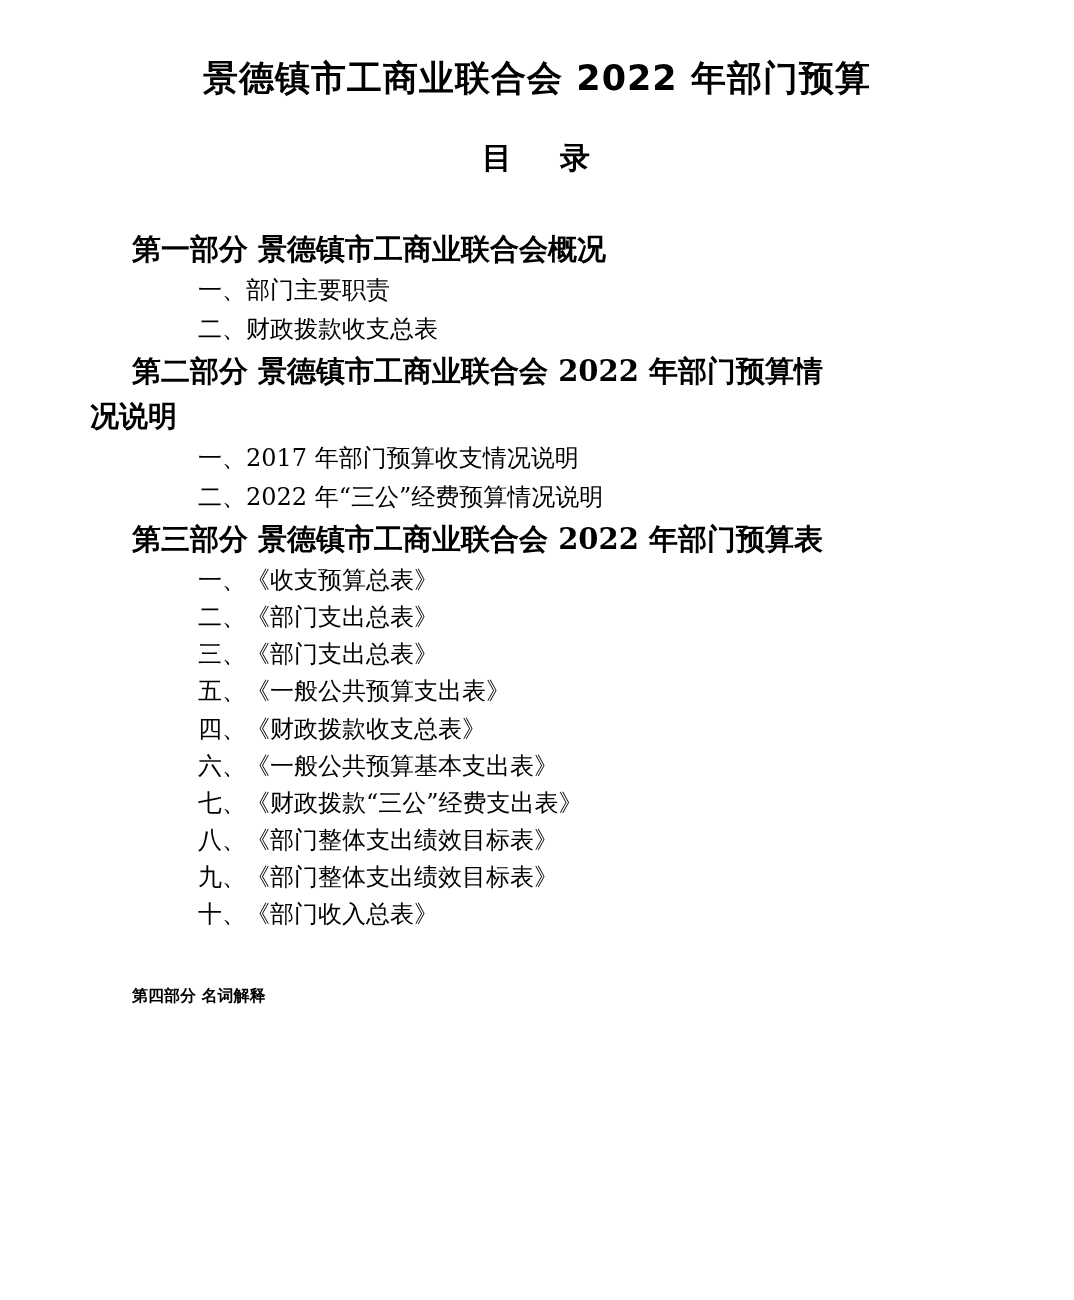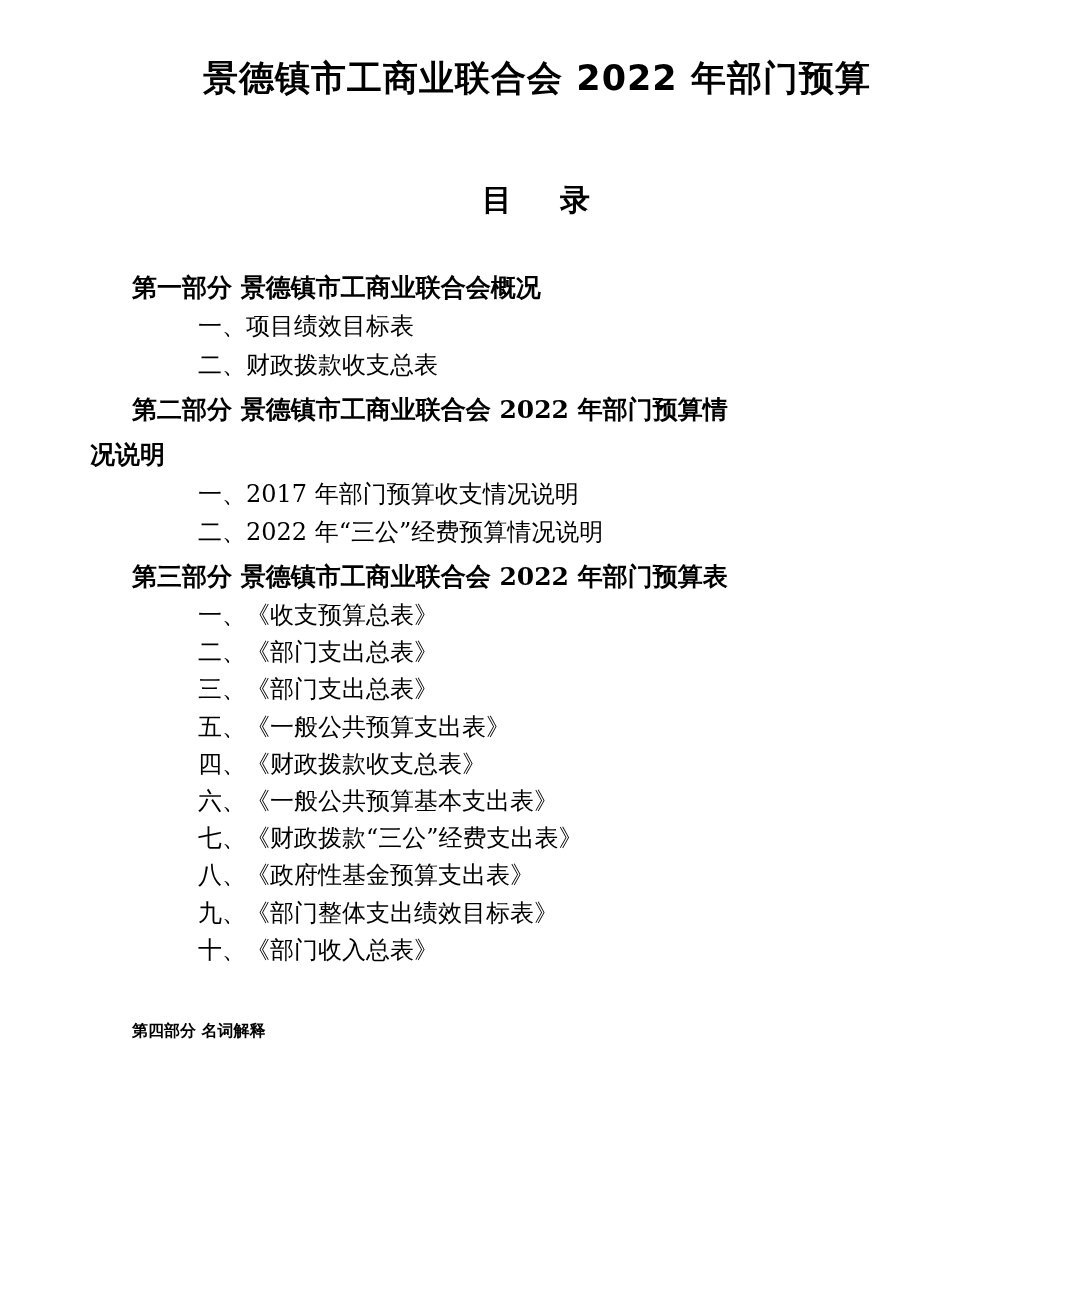--- a/index.html
+++ b/index.html
@@ -28,36 +28,35 @@
     font-size: 35px;
     letter-spacing: 1px;
     margin-top: 56px;
     line-height: 1.3;
   }
   .toc-heading {
     text-align: center;
     font-family: "DejaVu Serif", "Liberation Serif", serif;
     font-weight: bold;
     font-size: 30px;
-    margin-top: 78px;
+    margin-top: 36px;
     letter-spacing: 2px;
   }
   .toc-heading .gap {
     display: inline-block;
     width: 46px;
   }
   .toc {
     margin-top: 48px;
   }
   .part-line {
-    font-size: 25px;
+    font-size: 29px;
     font-weight: bold;
     line-height: 1.55;
     margin-left: 42px;
-    margin-top: 6px;
     text-indent: 0;
   }
   .part-line.wrap {
     margin-left: 0;
     padding-left: 42px;
     text-indent: 0;
   }
   .sub-line {
     font-size: 24px;
     line-height: 1.62;
@@ -81,37 +80,37 @@
 
   <div class="doc-title">景德镇市工商业联合会 2022 年部门预算</div>
 
   <div class="toc-heading">
     <span>目</span><span class="gap"></span><span>录</span>
   </div>
 
   <div class="toc">
 
     <div class="part-line">第一部分   景德镇市工商业联合会概况</div>
-    <div class="sub-line">一、项目绩效目标表</div>
+    <div class="sub-line">一、部门主要职责</div>
     <div class="sub-line">二、财政拨款收支总表</div>
 
     <div class="part-line">第二部分 景德镇市工商业联合会 2022 年部门预算情</div>
     <div class="part-line wrap" style="margin-left:0;padding-left:0;">况说明</div>
     <div class="sub-line">一、2017 年部门预算收支情况说明</div>
     <div class="sub-line">二、2022 年“三公”经费预算情况说明</div>
 
     <div class="part-line">第三部分   景德镇市工商业联合会 2022 年部门预算表</div>
     <div class="sub-line tight">一、《收支预算总表》</div>
     <div class="sub-line tight">二、《部门支出总表》</div>
     <div class="sub-line tight">三、《部门支出总表》</div>
     <div class="sub-line tight">五、《一般公共预算支出表》</div>
     <div class="sub-line tight">四、《财政拨款收支总表》</div>
     <div class="sub-line tight">六、《一般公共预算基本支出表》</div>
     <div class="sub-line tight">七、《财政拨款“三公”经费支出表》</div>
-    <div class="sub-line tight">八、《政府性基金预算支出表》</div>
+    <div class="sub-line tight">八、《部门整体支出绩效目标表》</div>
     <div class="sub-line tight">九、《部门整体支出绩效目标表》</div>
     <div class="sub-line tight">十、《部门收入总表》</div>
 
     <div class="spacer-lg"></div>
 
     <div class="part-four">第四部分   名词解释</div>
 
   </div>
 
 </div>

